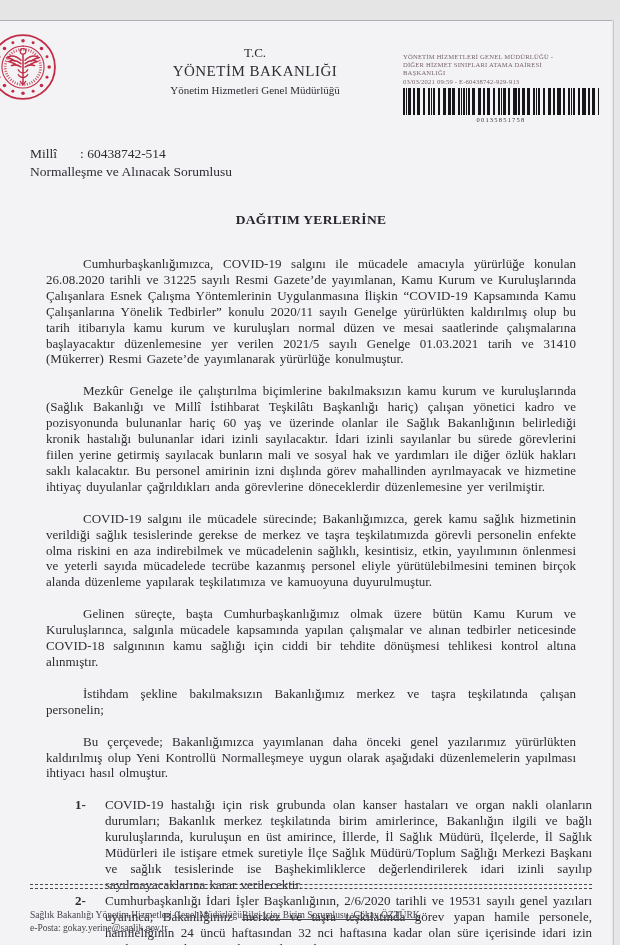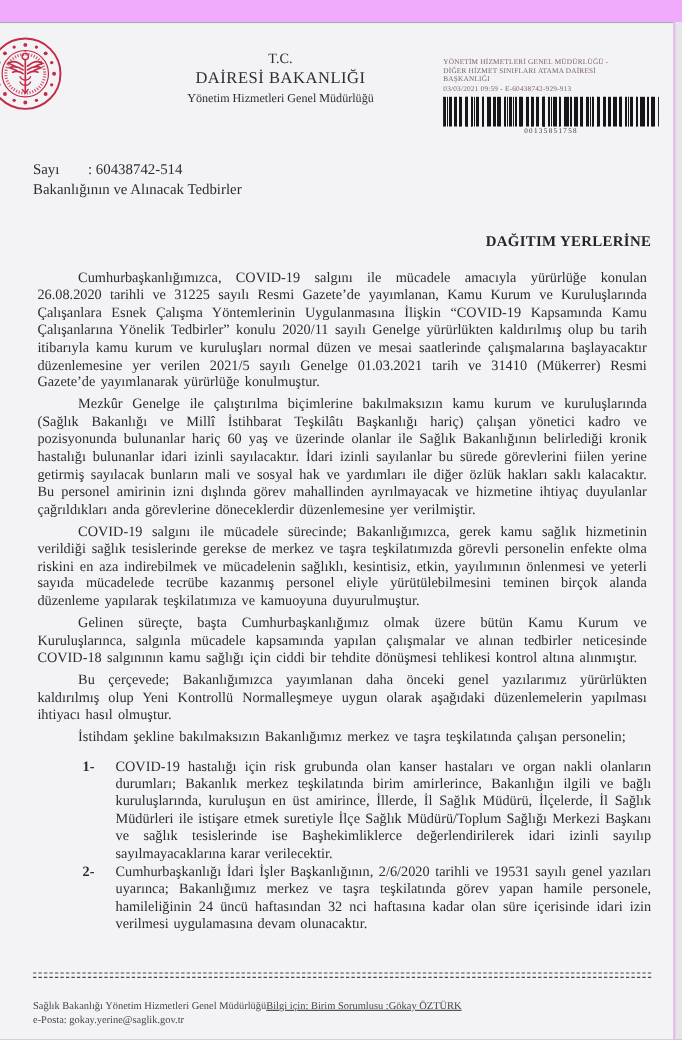--- a/index.html
+++ b/index.html
@@ -1,16 +1,16 @@
 <!DOCTYPE html>
 <html><head>
 <meta charset="utf-8">
 <style>
   html,body{margin:0;padding:0;background:#b9b8bc;}
-  .scan{position:relative;width:620px;height:945px;background:#f0abfc;overflow:hidden;
+  .scan{position:relative;width:620px;height:945px;background:#e5e5e5;overflow:hidden;
         font-family:"Liberation Serif","DejaVu Serif",serif;}
   .paper{position:absolute;left:0;top:20px;width:612px;height:925px;background:#f3f2f4;
          border-top:1px solid #aeadb3;}
   .right-strip{position:absolute;left:613px;top:20px;width:7px;height:925px;background:#e7e5ea;
          border-left:1px solid #c9c7ce;}
   
   .seal{position:absolute;left:-11px;top:33px;width:68px;height:68px;}
   
   .head-centre{position:absolute;left:100px;top:44px;width:310px;text-align:center;color:#2e2d34;}
   .head-tc{font-size:13px;line-height:17px;}
@@ -23,26 +23,26 @@
     background:
       repeating-linear-gradient(90deg,#17151a 0 2px,transparent 2px 5px),
       repeating-linear-gradient(90deg,#17151a 0 1px,transparent 1px 7px),
       repeating-linear-gradient(90deg,transparent 0 3px,#17151a 3px 4px,transparent 4px 11px);}
   .barcode-num{width:196px;text-align:center;font-size:6.5px;letter-spacing:1.2px;color:#3c3a40;margin-top:1px;}
   
   .meta{position:absolute;left:30px;top:145px;width:562px;font-size:13.5px;line-height:18px;color:#2d2c33;}
   .meta-row{display:flex;}
   .meta-label{width:50px;flex:none;}
   
-  .recipient{position:absolute;left:30px;top:212px;width:562px;text-align:right;
+  .recipient{position:absolute;left:30px;top:212px;width:562px;text-align:center;
              font-weight:bold;font-size:13.5px;letter-spacing:.3px;color:#26252b;}
   
   .body{position:absolute;left:30px;top:240px;width:562px;color:#2d2c33;}
   .para{font-size:13px;line-height:15.9px;text-align:justify;text-indent:37px;
-        word-spacing:1.6px;margin:4px;}
+        word-spacing:1.6px;margin:16px;}
   .list{margin-top:11px;}
   .list-item{position:relative;padding-left:75px;font-size:13px;line-height:15.9px;
         text-align:justify;word-spacing:1px;margin:0;}
   .list-num{position:absolute;left:45px;top:0;font-weight:bold;}
   
   .footer{position:absolute;left:30px;top:884px;width:562px;color:#45434b;}
   .foot-sep{height:3px;border-top:1px dashed #46444c;border-bottom:1px dashed #46444c;}
   .foot-cols{display:flex;justify-content:flex-start;margin-top:20px;}
   .foot-left{font-size:9.5px;line-height:12.5px;}
   .foot-right{font-size:9.5px;line-height:12.5px;white-space:nowrap;text-decoration:underline;}
@@ -91,50 +91,50 @@
         <path d="M53 50 Q60 45 67 48"></path>
         <path d="M43 54 C46 60 54 60 57 54" stroke-width="1.8"></path>
         <path d="M57 61 C54 67 46 67 43 61" stroke-width="1.8"></path>
         <path d="M46 71 L50 76 L54 71" stroke-width="1.8"></path>
       </g>
     </g>
   </svg>
 
   <div class="head-centre">
     <div class="head-tc">T.C.</div>
-    <div class="head-ministry">DAİRESİ BAKANLIĞI</div>
+    <div class="head-ministry">YÖNETİM BAKANLIĞI</div>
     <div class="head-dir">Yönetim Hizmetleri Genel Müdürlüğü</div>
   </div>
 
   <div class="stamp">
     <div class="stamp-line">YÖNETİM HİZMETLERİ GENEL MÜDÜRLÜĞÜ -</div>
     <div class="stamp-line">DİĞER HİZMET SINIFLARI ATAMA DAİRESİ</div>
     <div class="stamp-line">BAŞKANLIĞI</div>
     <div class="stamp-line">03/03/2021 09:59 - E-60438742-929-913</div>
     <div class="barcode"></div>
     <div class="barcode-num">00135851758</div>
   </div>
 
   <div class="meta">
     <div class="meta-row">
-      <span class="meta-label">Sayı</span>
+      <span class="meta-label">Millî</span>
       <span>: 60438742-514</span>
     </div>
-    <div>Bakanlığının ve Alınacak Tedbirler</div>
+    <div>Normalleşme ve Alınacak Sorumlusu</div>
   </div>
 
   <div class="recipient">DAĞITIM YERLERİNE</div>
 
   <div class="body">
     <p class="para">Cumhurbaşkanlığımızca, COVID-19 salgını ile mücadele amacıyla yürürlüğe konulan 26.08.2020 tarihli ve 31225 sayılı Resmi Gazete’de yayımlanan, Kamu Kurum ve Kuruluşlarında Çalışanlara Esnek Çalışma Yöntemlerinin Uygulanmasına İlişkin “COVID-19 Kapsamında Kamu Çalışanlarına Yönelik Tedbirler” konulu 2020/11 sayılı Genelge yürürlükten kaldırılmış olup bu tarih itibarıyla kamu kurum ve kuruluşları normal düzen ve mesai saatlerinde çalışmalarına başlayacaktır düzenlemesine yer verilen 2021/5 sayılı Genelge 01.03.2021 tarih ve 31410 (Mükerrer) Resmi Gazete’de yayımlanarak yürürlüğe konulmuştur.</p>
     <p class="para">Mezkûr Genelge ile çalıştırılma biçimlerine bakılmaksızın kamu kurum ve kuruluşlarında (Sağlık Bakanlığı ve Millî İstihbarat Teşkilâtı Başkanlığı hariç) çalışan yönetici kadro ve pozisyonunda bulunanlar hariç 60 yaş ve üzerinde olanlar ile Sağlık Bakanlığının belirlediği kronik hastalığı bulunanlar idari izinli sayılacaktır. İdari izinli sayılanlar bu sürede görevlerini fiilen yerine getirmiş sayılacak bunların mali ve sosyal hak ve yardımları ile diğer özlük hakları saklı kalacaktır. Bu personel amirinin izni dışlında görev mahallinden ayrılmayacak ve hizmetine ihtiyaç duyulanlar çağrıldıkları anda görevlerine döneceklerdir düzenlemesine yer verilmiştir.</p>
     <p class="para">COVID-19 salgını ile mücadele sürecinde; Bakanlığımızca, gerek kamu sağlık hizmetinin verildiği sağlık tesislerinde gerekse de merkez ve taşra teşkilatımızda görevli personelin enfekte olma riskini en aza indirebilmek ve mücadelenin sağlıklı, kesintisiz, etkin, yayılımının önlenmesi ve yeterli sayıda mücadelede tecrübe kazanmış personel eliyle yürütülebilmesini teminen birçok alanda düzenleme yapılarak teşkilatımıza ve kamuoyuna duyurulmuştur.</p>
     <p class="para">Gelinen süreçte, başta Cumhurbaşkanlığımız olmak üzere bütün Kamu Kurum ve Kuruluşlarınca, salgınla mücadele kapsamında yapılan çalışmalar ve alınan tedbirler neticesinde COVID-18 salgınının kamu sağlığı için ciddi bir tehdite dönüşmesi tehlikesi kontrol altına alınmıştır.</p>
+    <p class="para">İstihdam şekline bakılmaksızın Bakanlığımız merkez ve taşra teşkilatında çalışan personelin;</p>
     <p class="para">Bu çerçevede; Bakanlığımızca yayımlanan daha önceki genel yazılarımız yürürlükten kaldırılmış olup Yeni Kontrollü Normalleşmeye uygun olarak aşağıdaki düzenlemelerin yapılması ihtiyacı hasıl olmuştur.</p>
-    <p class="para">İstihdam şekline bakılmaksızın Bakanlığımız merkez ve taşra teşkilatında çalışan personelin;</p>
     <div class="list">
       <p class="list-item">
         <span class="list-num">1-</span>
         <span>COVID-19 hastalığı için risk grubunda olan kanser hastaları ve organ nakli olanların durumları; Bakanlık merkez teşkilatında birim amirlerince, Bakanlığın ilgili ve bağlı kuruluşlarında, kuruluşun en üst amirince, İllerde, İl Sağlık Müdürü, İlçelerde, İl Sağlık Müdürleri ile istişare etmek suretiyle İlçe Sağlık Müdürü/Toplum Sağlığı Merkezi Başkanı ve sağlık tesislerinde ise Başhekimliklerce değerlendirilerek idari izinli sayılıp sayılmayacaklarına karar verilecektir.</span>
       </p>
       <p class="list-item">
         <span class="list-num">2-</span>
         <span>Cumhurbaşkanlığı İdari İşler Başkanlığının, 2/6/2020 tarihli ve 19531 sayılı genel yazıları uyarınca; Bakanlığımız merkez ve taşra teşkilatında görev yapan hamile personele, hamileliğinin 24 üncü haftasından 32 nci haftasına kadar olan süre içerisinde idari izin verilmesi uygulamasına devam olunacaktır.</span>
       </p>
     </div>

